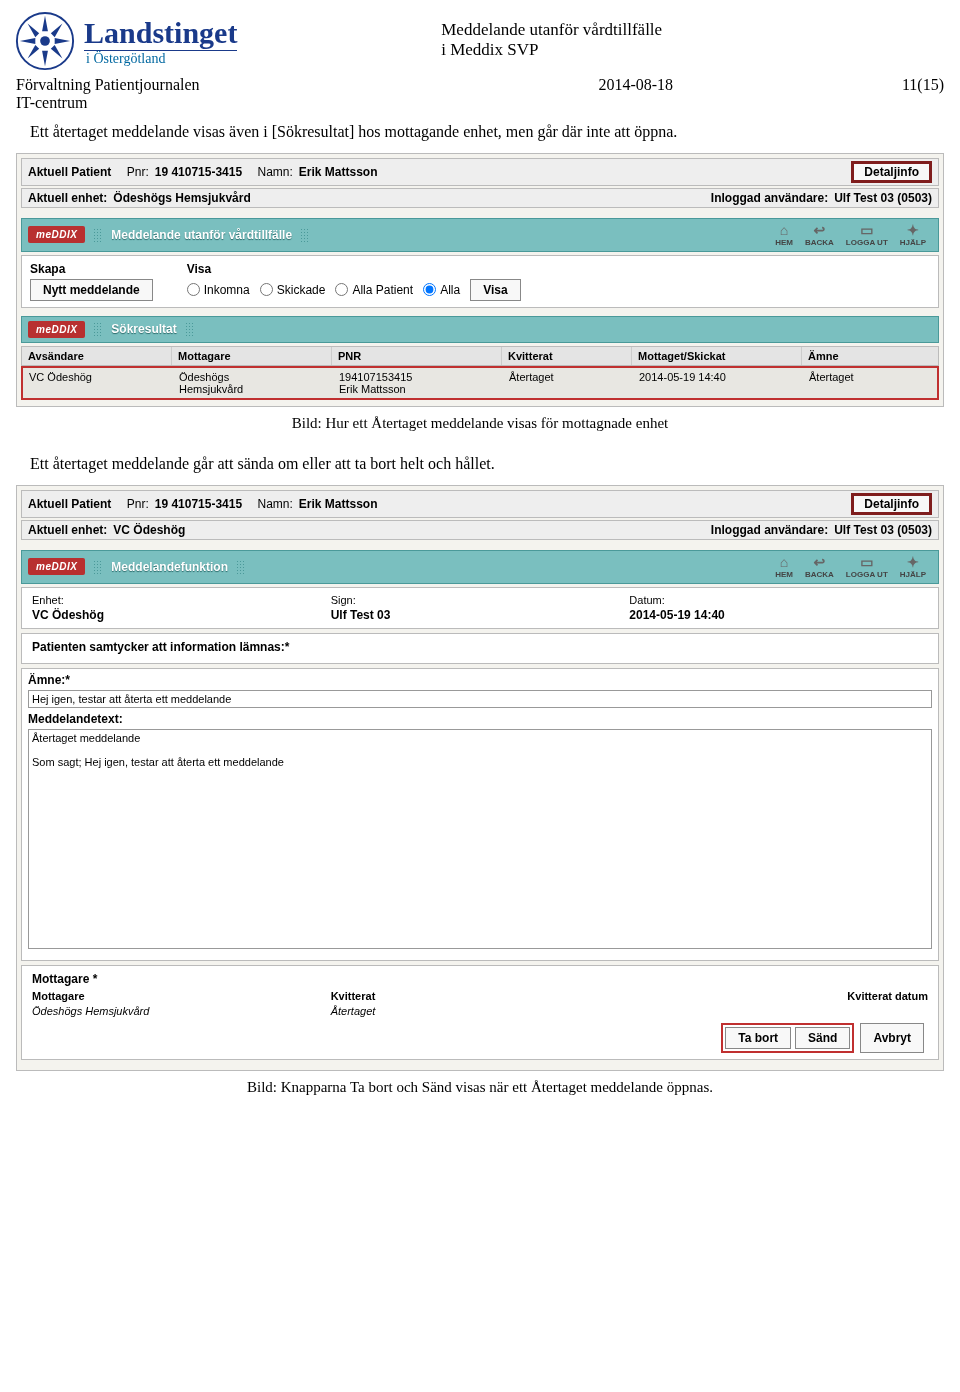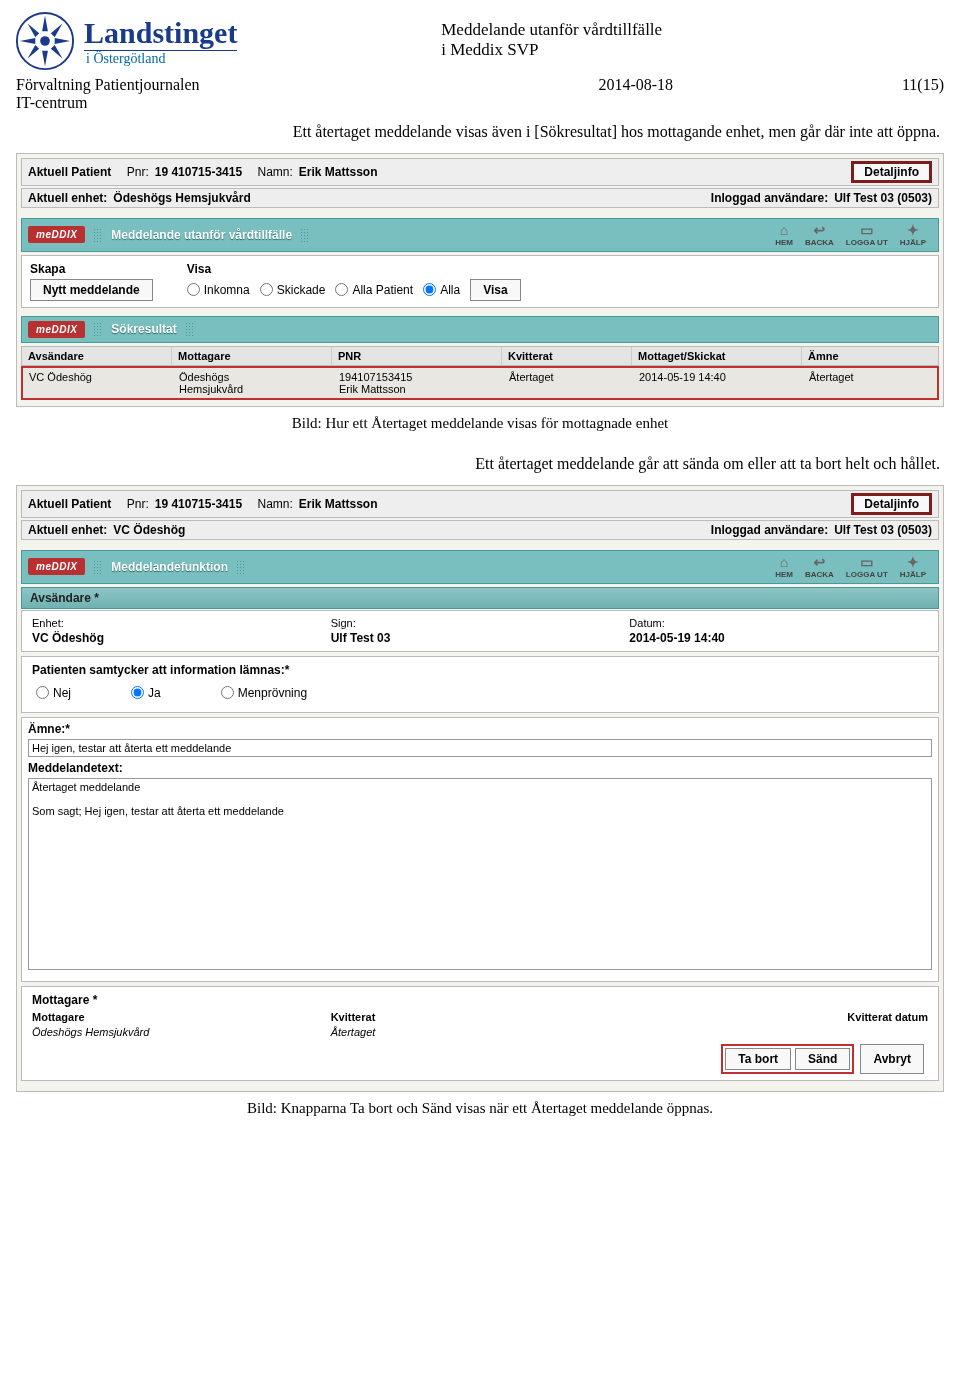--- a/index.html
+++ b/index.html
@@ -9,21 +9,21 @@
   .logo-block { display: flex; align-items: center; gap: 8px; }
   .logo-icon { width: 62px; height: 62px; }
   .logo-text { display: flex; flex-direction: column; }
   .logo-main { font-family: "Times New Roman", serif; font-size: 30px; font-weight: bold; color: #1a3a8a; }
   .logo-sub { font-family: "Times New Roman", serif; font-size: 14px; color: #0369a1; padding-left: 2px; border-top: 1px solid #1a3a8a; }
   .doc-title { font-family: "Times New Roman", serif; font-size: 17px; color: #000; padding-top: 10px; }
   .meta-row { display: flex; justify-content: space-between; font-family: "Times New Roman", serif; font-size: 16px; margin: 4px 2px 10px; }
   .meta-left { }
   .meta-center { padding-left: 170px; }
   .meta-right { text-align: right; }
-  .body-text { font-family: "Times New Roman", serif; font-size: 16px; margin: 6px 6px 10px; line-height: 1.3; text-align: right; }
+  .body-text { font-family: "Times New Roman", serif; font-size: 16px; margin: 6px 16px 10px; line-height: 1.3; }
   .caption { font-family: "Times New Roman", serif; font-size: 15px; text-align: center; margin: 8px 0 22px; }
 
   
   .screenshot { border: 1px solid #bbb; background: #f4f3ee; margin: 0 2px 6px; padding: 4px 4px 6px; }
   .info-bar { background: #eee; border: 1px solid #bbb; margin-bottom: 2px; padding: 2px 6px; display: flex; align-items: center; font-size: 12px; font-weight: bold; gap: 6px; }
   .info-bar .spacer { flex: 1; }
   .info-bar .val-norm { font-weight: normal; }
   .detaljinfo-btn { background: #f8f8f8; border: 3px solid #7f1d1d; padding: 1px 10px; font-size: 12px; font-weight: bold; cursor: pointer; }
 
   .teal-bar { background: #7abfbf; border: 1px solid #4a9999; display: flex; align-items: center; padding: 4px 6px; gap: 8px; margin-bottom: 3px; }
@@ -32,21 +32,21 @@
   .teal-title { color: #fff; font-weight: bold; font-size: 12px; text-shadow: 0 1px 1px #2a6a6a; }
   .teal-spacer { flex: 1; }
   .nav-icons { display: flex; gap: 12px; font-size: 8px; font-weight: bold; color: #444; padding-right: 6px; }
   .nav-item { display: flex; flex-direction: column; align-items: center; gap: 1px; cursor: pointer; }
   .nav-glyph { font-size: 14px; color: #666; line-height: 1; }
 
   .white-panel { background: #fff; border: 1px solid #bbb; padding: 6px 8px; margin-bottom: 8px; }
   .skapa-visa { display: flex; align-items: flex-start; gap: 34px; }
   .col-label { font-size: 12px; font-weight: bold; margin-bottom: 3px; }
   .btn3d { background: #f8f8f8; border: 1px solid #888; padding: 3px 12px; font-size: 12px; font-weight: bold; cursor: pointer; }
-  .radio-row { display: flex; align-items: center; gap: 10px; font-size: 12px; }
+  .radio-row { display: flex; align-items: center; gap: 10px; font-size: 12px; justify-content: space-between; }
   .radio-row label { display: flex; align-items: center; gap: 4px; }
 
   .results-header { display: flex; background: #e4e4e4; border: 1px solid #bbb; font-size: 11px; font-weight: bold; }
   .results-header > div { padding: 3px 6px; border-right: 1px solid #ccc; }
   .col-avs { width: 150px; }
   .col-mot { width: 160px; }
   .col-pnr { width: 170px; }
   .col-kvit { width: 130px; }
   .col-motsk { width: 170px; }
   .col-amne { flex: 1; border-right: none !important; }
@@ -54,21 +54,21 @@
   .results-row > div { padding: 3px 6px; }
 
   
   .form-header { background: linear-gradient(#8ec5c5,#6fb2b2); border: 1px solid #4a9999; padding: 3px 8px; font-size: 12px; font-weight: bold; color: #222; margin-bottom: 1px; }
   .form-section { background: #fff; border: 1px solid #bbb; padding: 6px 10px; margin-bottom: 4px; }
   .three-col { display: flex; }
   .three-col > div { flex: 1; }
   .small-lbl { font-size: 11px; }
   .bold-val { font-size: 12px; font-weight: bold; margin-top: 2px; }
   .text-input { width: 100%; font-size: 11px; padding: 2px 3px; border: 1px solid #999; background: #fff; }
-  textarea.text-input { width: 100%; height: 192px; resize: none; font-family: Arial,sans-serif; }
+  textarea.text-input { width: 100%; height: 220px; resize: none; font-family: Arial,sans-serif; }
   .field-stack { margin-bottom: 4px; }
   .mottagare-grid { display: flex; }
   .mot-col { flex: 1; }
   .action-row { display: flex; justify-content: flex-end; gap: 6px; margin-top: 6px; padding-right: 4px; }
   .red-box { border: 2px solid #c03030; padding: 2px; display: inline-flex; gap: 4px; }
 </style>
 </head>
 <body>
 
 <div class="page">
@@ -263,52 +263,37 @@
             <span class="nav-glyph">▭</span>
             <span>LOGGA UT</span>
           </div>
         <div class="nav-item">
             <span class="nav-glyph">✦</span>
             <span>HJÄLP</span>
           </div>
       </div>
     </div>
 
-    <div class="form-header">Avsändare *</div>
     <div class="form-section three-col">
       <div>
         <div class="small-lbl">Enhet:</div>
         <div class="bold-val">VC Ödeshög</div>
       </div>
       <div>
         <div class="small-lbl">Sign:</div>
         <div class="bold-val">Ulf Test 03</div>
       </div>
       <div>
         <div class="small-lbl">Datum:</div>
         <div class="bold-val">2014-05-19 14:40</div>
       </div>
     </div>
 
     <div class="form-section">
       <div class="col-label" style="font-size:12px;">Patienten samtycker att information lämnas:*</div>
-      <div class="radio-row" style="gap:60px; padding:6px 4px;">
-        <label>
-            <input type="radio" name="c" style="">
-            <span>Nej</span>
-          </label>
-        <label>
-            <input type="radio" name="c" checked="" style="">
-            <span>Ja</span>
-          </label>
-        <label>
-            <input type="radio" name="c" style="">
-            <span>Menprövning</span>
-          </label>
-      </div>
     </div>
 
     <div class="form-section" style="padding:4px 6px;">
       <div class="field-stack">
         <div class="col-label" style="font-size:12px;">Ämne:*</div>
         <input class="text-input" value="Hej igen, testar att återta ett meddelande" style="">
       </div>
       <div class="field-stack">
         <div class="col-label" style="font-size:12px;">Meddelandetext:</div>
         <textarea class="text-input" style="">Återtaget meddelande

